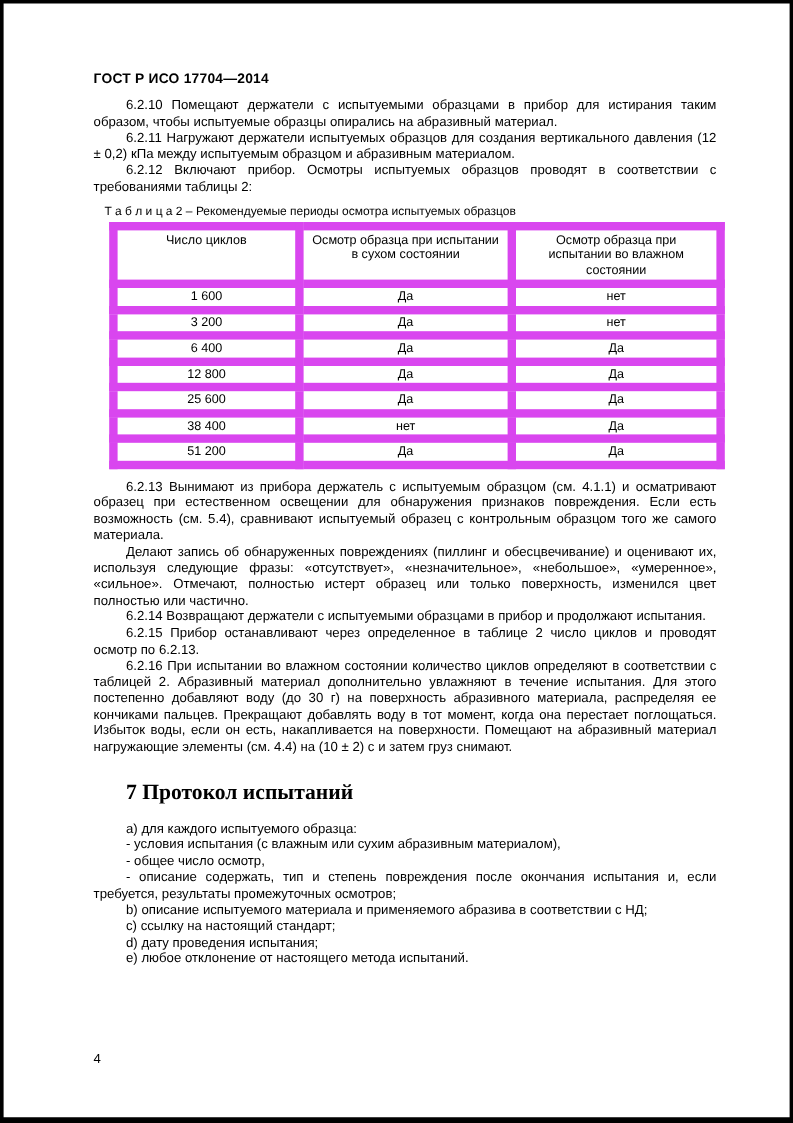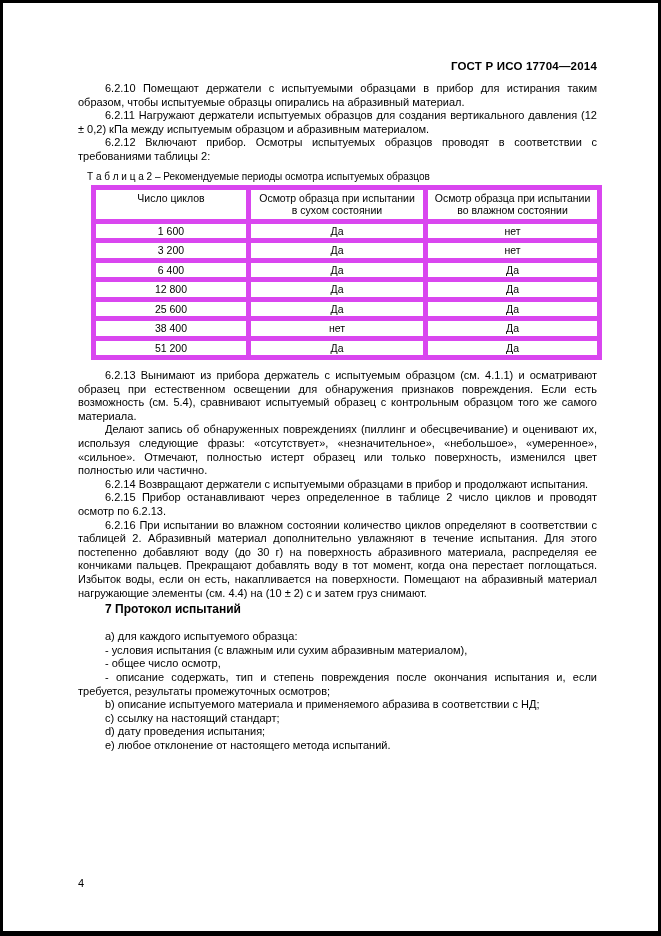--- a/index.html
+++ b/index.html
@@ -20,21 +20,20 @@
       position: absolute;
       left: 75px;
       top: 57px;
       width: 519px;
     }
     .doc-header {
       font-size: 11.5px;
       font-weight: bold;
       margin: 0 0 10px 0;
       letter-spacing: 0.2px;
-      text-align: right;
     }
     .para {
       font-size: 11px;
       line-height: 13.6px;
       text-align: justify;
       margin: 0;
     }
     .indent { text-indent: 27px; }
     .table-caption {
       font-size: 10px;
@@ -42,35 +41,36 @@
       margin: 6px 0 2px 9px;
     }
     table.gost {
       border-collapse: collapse;
       margin-left: 13px;
       width: 506px;
       font-size: 10.5px;
       table-layout: fixed;
     }
     table.gost th, table.gost td {
-      border: 5px solid #d946ef;
+      border: 7px solid #d946ef;
       text-align: center;
       padding: 1px 6px;
       font-weight: normal;
       line-height: 12.5px;
     }
     table.gost th { vertical-align: top; padding-top: 2px; padding-bottom: 2px; }
     .col-cycles { width: 155px; }
     .col-dry    { width: 177px; }
     .col-wet    { width: 174px; }
     .after-table { margin-top: 9px; }
     .section-heading {
-      font-size: 12px;
+      font-size: 18px;
       font-weight: bold;
-      margin: 2px 0 14px 27px;
+      margin: 19px 0 14px 27px;
+      font-family: Liberation Serif, serif;
     }
     .page-number {
       position: absolute;
       left: 75px;
       top: 874px;
       font-size: 11px;
     }
   </style>
 </head>
 <body>

